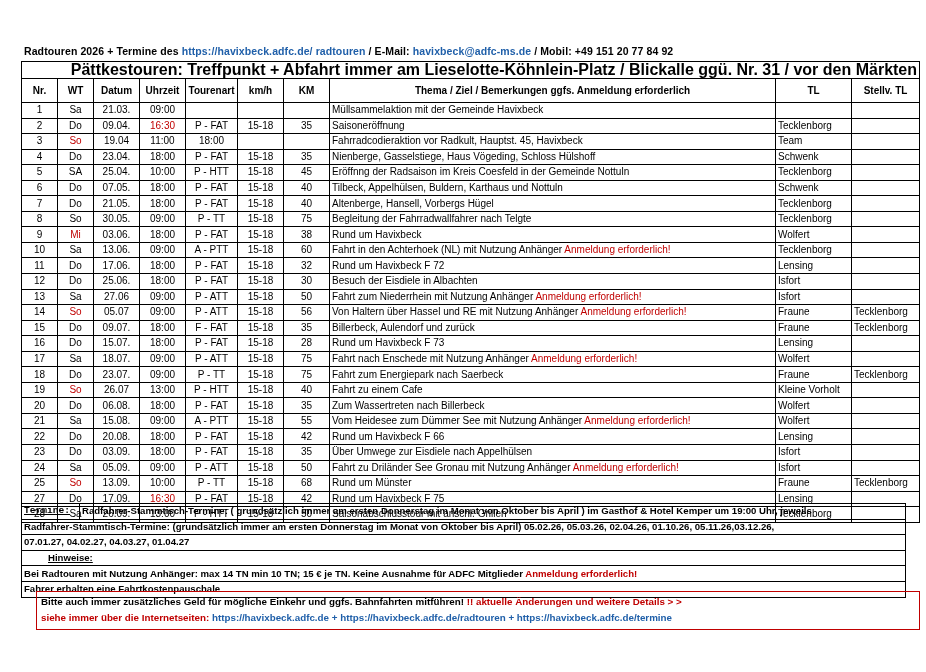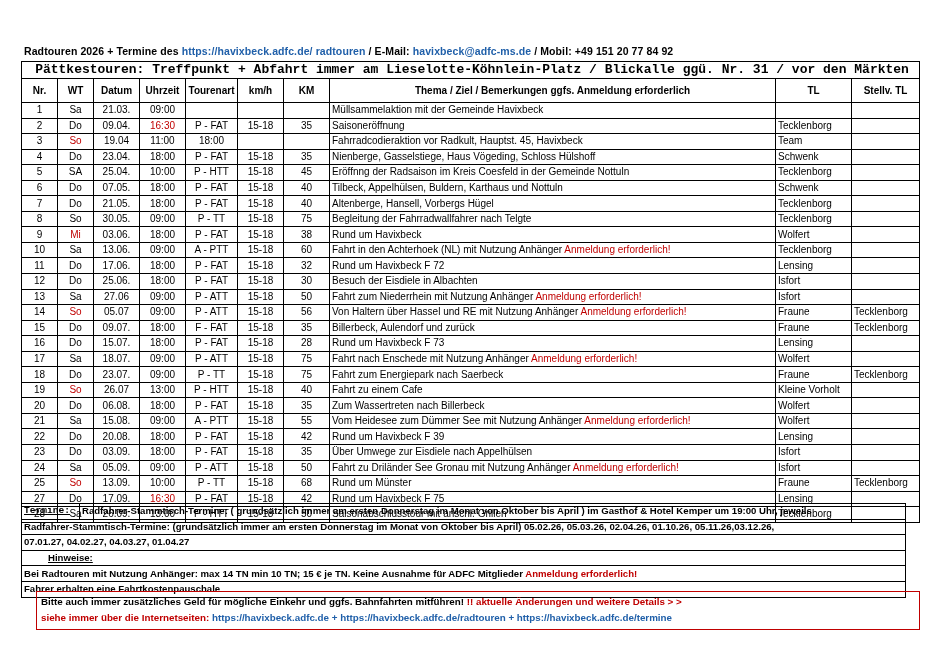--- a/index.html
+++ b/index.html
@@ -50,25 +50,24 @@
     height: 15.6px;
     line-height: 14px;
     font-weight: normal;
     overflow: hidden;
     white-space: nowrap;
   }
 
   
   tr.banner td {
     font-weight: bold;
-    font-size: 13px;
-    text-align: center;
+    font-size: 16px;
+    text-align: right;
     padding-left: 5px;
     height: 17px;
-    font-family: Liberation Mono, monospace;
   }
 
   
   tr.hdr td {
     font-weight: bold;
     text-align: center;
     font-size: 10px;
     height: 24px;
   }
 
@@ -429,21 +428,21 @@
             <td class="l"></td>
           </tr>
           <tr class="data">
             <td class="nr">22</td>
             <td class="c">Do</td>
             <td class="c">20.08.</td>
             <td class="c">18:00</td>
             <td class="c">P - FAT</td>
             <td class="c">15-18</td>
             <td class="c">42</td>
-            <td class="l"><span>Rund um Havixbeck F 39</span></td>
+            <td class="l"><span>Rund um Havixbeck F 66</span></td>
             <td class="l">Lensing</td>
             <td class="l"></td>
           </tr>
           <tr class="data">
             <td class="nr">23</td>
             <td class="c">Do</td>
             <td class="c">03.09.</td>
             <td class="c">18:00</td>
             <td class="c">P - FAT</td>
             <td class="c">15-18</td>

